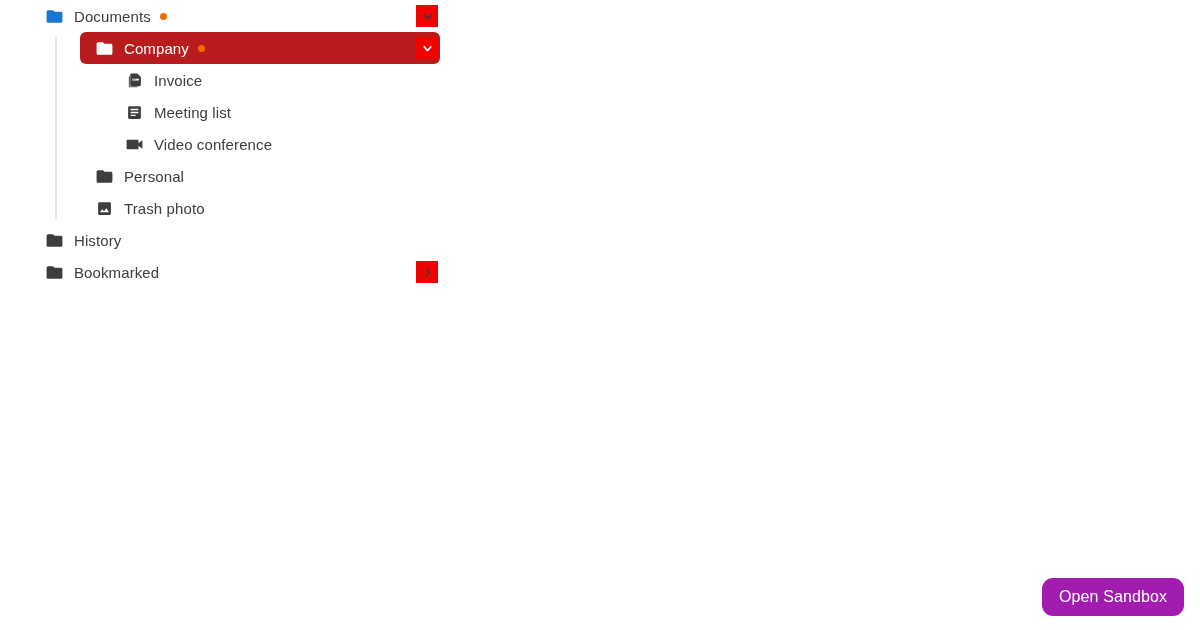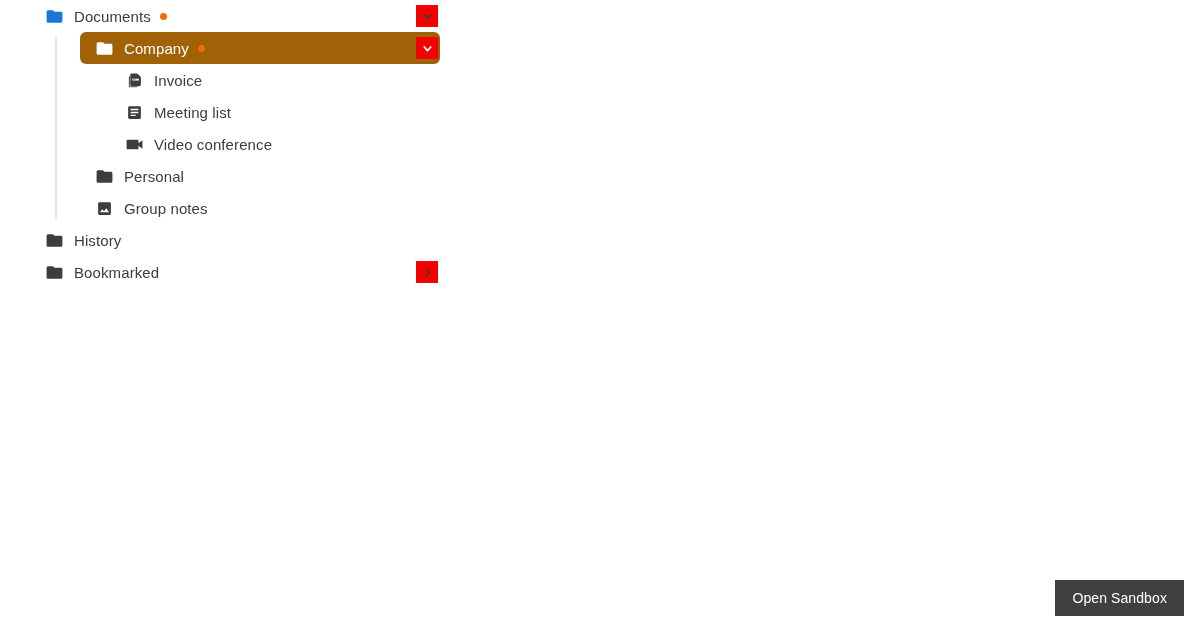--- a/index.html
+++ b/index.html
@@ -61,21 +61,21 @@
     line-height: 1;
     letter-spacing: 0.1px;
   }
 
   
   .depth-0 { margin-left: 0px;  width: 408px; }
   .depth-1 { margin-left: 48px; width: 360px; }
   .depth-2 { margin-left: 88px; width: 320px; }
 
   .tree-row.selected {
-    background: #a16207;
+    background: #b91c1c;
   }
   .tree-row.selected .row-label { color: #ffffff; }
 
   .icon-slot {
     width: 20px;
     height: 20px;
     flex: 0 0 20px;
     margin-right: 10px;
     margin-left: 12px;
     display: flex;
@@ -114,26 +114,26 @@
     justify-content: center;
     cursor: pointer;
   }
   .toggle-btn svg { display: block; }
 
   
   #open-sandbox {
     position: absolute;
     right: 16px;
     bottom: 14px;
-    background: #404040;
+    background: #a21caf;
     color: #ffffff;
     border: none;
-    border-radius: 0;
+    border-radius: 11px;
     font-family: "Liberation Sans", sans-serif;
-    font-size: 14px;
+    font-size: 16px;
     padding: 11px 17px;
     cursor: pointer;
     line-height: 1;
     letter-spacing: 0.1px;
   }
 </style>
 </head>
 <body>
 
 <div id="tree-root">
@@ -208,21 +208,21 @@
         </span>
         <span class="row-label">Personal</span>
       </div>
       <div class="tree-row depth-1">
         <span class="icon-slot">
           <svg width="17" height="17" viewBox="0 0 24 24" fill="#3d3d3d">
             <path d="M21 19V5a2 2 0 0 0-2-2H5a2 2 0 0 0-2 2v14a2 2 0 0 0 2 2h14a2 2 0 0 0 2-2z"></path>
             <path fill="#ffffff" d="M5.6 17.2l3.3-4.3 2.4 2.9 3.3-4.3 3.8 5.7z"></path>
           </svg>
         </span>
-        <span class="row-label">Group notes</span>
+        <span class="row-label">Trash photo</span>
       </div>
     </div>
     <div class="tree-row depth-0">
       <span class="icon-slot">
         <svg width="19" height="19" viewBox="0 0 24 24" fill="#3d3d3d">
           <path d="M10 4H4c-1.1 0-1.99.9-1.99 2L2 18c0 1.1.9 2 2 2h16c1.1 0 2-.9 2-2V8c0-1.1-.9-2-2-2h-8l-2-2z"></path>
         </svg>
       </span>
       <span class="row-label">History</span>
     </div>

